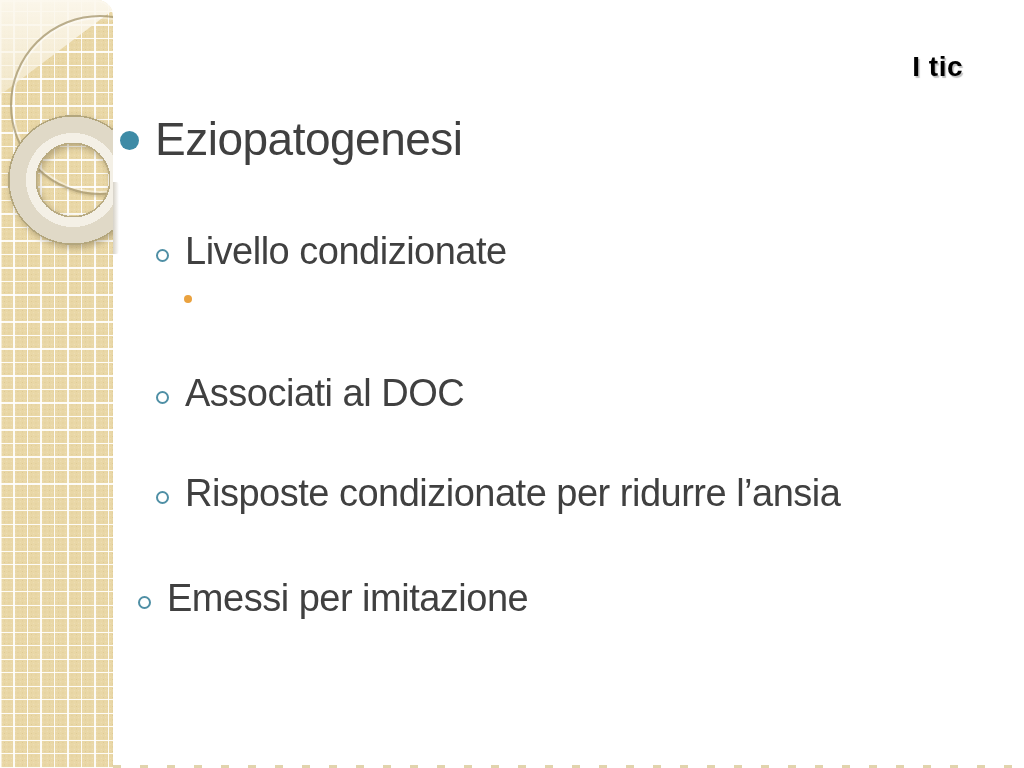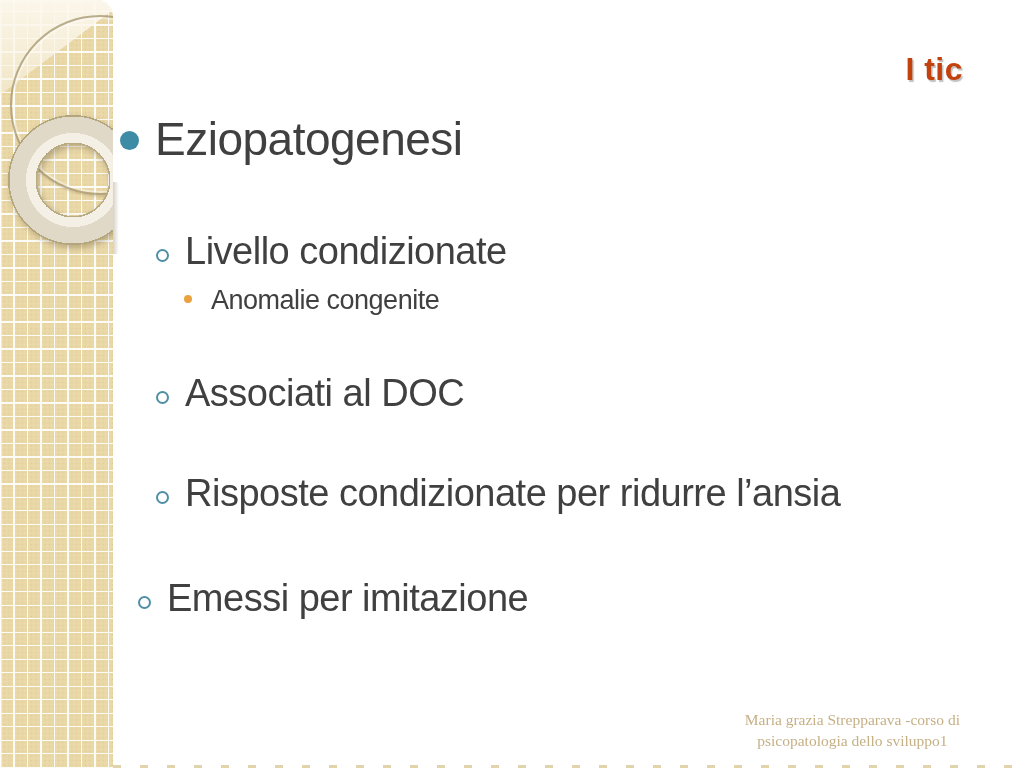--- a/index.html
+++ b/index.html
@@ -52,22 +52,22 @@
   }
   .bottom-dashes {
     position:absolute; left:113px; right:0; bottom:0; height:3px;
     background:repeating-linear-gradient(to right, #dccc9e 0 8px, rgba(0,0,0,0) 8px 27px);
     opacity:0.85;
   }
 
   
   .slide-title {
     position:absolute; top:51px; right:61px;
-    font-size:32px; font-weight:700; letter-spacing:0.5px;
-    color:#c2410c;
+    font-size:28px; font-weight:700; letter-spacing:0.5px;
+    color:#000000;
     text-shadow:1.5px 1.5px 1px rgba(140,140,140,0.55);
     white-space:nowrap;
   }
 
   
   .row { position:absolute; display:flex; align-items:flex-start; white-space:nowrap; color:#404040; }
   .row .txt { line-height:1; letter-spacing:-0.5px; }
 
   .lvl1 { font-size:46px; }
   .lvl2 { font-size:38px; }
@@ -125,37 +125,32 @@
     <span class="txt">Eziopatogenesi</span>
   </div>
 
   <div class="row lvl2" id="row-1">
     <span class="b-hollow"></span>
     <span class="txt">Livello condizionate</span>
   </div>
 
   <div class="row lvl3" id="row-2">
     <span class="b-dot"></span>
-    <span class="txt">Anomalie congenite</span>
   </div>
 
 
   <div class="row lvl2" id="row-4">
     <span class="b-hollow"></span>
     <span class="txt">Associati al DOC</span>
   </div>
 
   <div class="row lvl2" id="row-5">
     <span class="b-hollow"></span>
     <span class="txt">Risposte condizionate per ridurre l’ansia</span>
   </div>
 
   <div class="row lvl2" id="row-6">
     <span class="b-hollow"></span>
     <span class="txt">Emessi per imitazione</span>
   </div>
 
-  <div class="footer-credit">
-    <div>Maria grazia Strepparava -corso di</div>
-    <div>psicopatologia dello sviluppo1</div>
-  </div>
 
 </div>
 
 </body></html>

